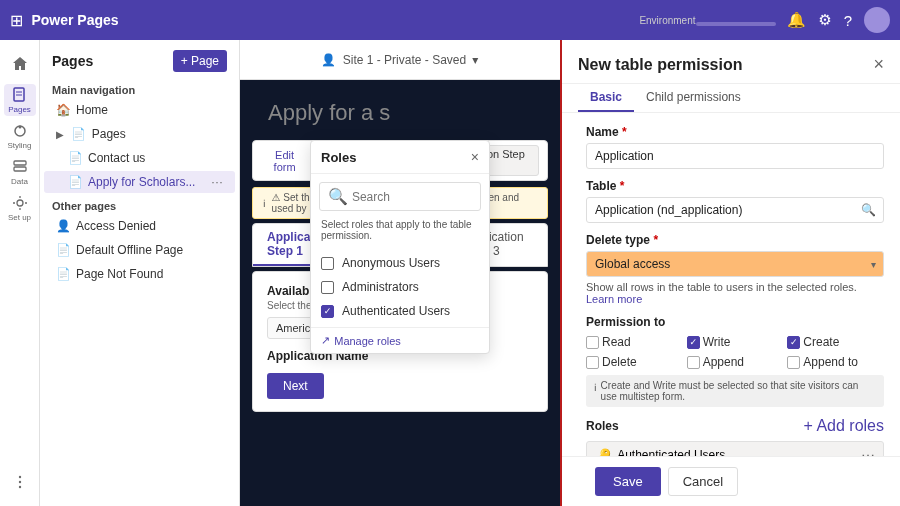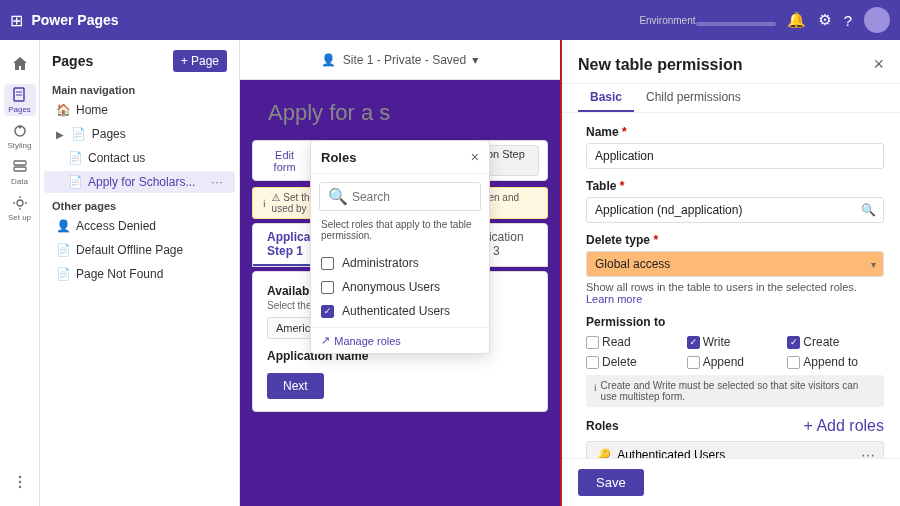--- a/index.html
+++ b/index.html
@@ -87,21 +87,21 @@
       overflow: hidden;
     }
     .content-topbar {
       height: 40px;
       background: #fff;
       border-bottom: 1px solid #e0e0e0;
       display: flex; align-items: center; justify-content: center;
       gap: 6px; font-size: 12px; color: #555;
     }
     .content-page-bg {
-      background: #4c1d95;
+      background: #0f172a;
       padding: 12px;
       height: calc(100% - 40px);
       overflow: hidden;
     }
     .page-header-text { font-size: 22px; color: #888; font-weight: 300; padding: 8px 16px; }
     .edit-toolbar {
       display: flex; align-items: center; gap: 4px;
       background: white; border: 1px solid #ddd; border-radius: 4px;
       padding: 4px 8px; width: fit-content; margin: 6px 0;
     }
@@ -266,21 +266,21 @@
     .role-tag {
       display: flex; align-items: center; justify-content: space-between;
       background: #f3f2f1; border: 1px solid #e0e0e0; border-radius: 3px;
       padding: 5px 8px; font-size: 12px;
     }
     .role-tag-left { display: flex; align-items: center; gap: 6px; }
     .role-tag-icon { font-size: 13px; color: #4b3faa; }
     .role-tag-dots { font-size: 14px; color: #666; cursor: pointer; }
     .panel-footer {
       display: flex; justify-content: flex-start; gap: 7px;
-      padding: 10px 16px; border-top: 1px solid #eee;
+      padding: 10px 33px; border-top: 1px solid #eee;
     }
     .btn-save {
       background: #4b3faa; color: white; border: none; border-radius: 3px;
       padding: 6px 18px; font-size: 13px; cursor: pointer; font-weight: 500;
     }
     .btn-cancel {
       background: white; color: #333; border: 1px solid #ddd; border-radius: 3px;
       padding: 6px 14px; font-size: 13px; cursor: pointer;
     }
   </style>
@@ -442,25 +442,25 @@
         <button class="roles-close">×</button>
       </div>
       <div class="roles-search">
         <span>🔍</span>
         <input type="text" placeholder="Search" style="">
       </div>
       <div class="roles-desc">Select roles that apply to the table permission.</div>
       <div class="roles-list">
         <div class="roles-item">
           <div class="roles-checkbox"></div>
-          <span>Administrators</span>
+          <span>Anonymous Users</span>
         </div>
         <div class="roles-item">
           <div class="roles-checkbox"></div>
-          <span>Anonymous Users</span>
+          <span>Administrators</span>
         </div>
         <div class="roles-item">
           <div class="roles-checkbox checked">✓</div>
           <span>Authenticated Users</span>
         </div>
       </div>
       <div class="roles-manage">
         <span>↗</span>
         <span>Manage roles</span>
       </div>
@@ -558,16 +558,17 @@
             <span class="role-tag-icon">🔑</span>
             <span>Authenticated Users</span>
           </div>
           <span class="role-tag-dots">⋯</span>
         </div>
       </div>
 
     </div>
     <div class="panel-footer">
       <button class="btn-save">Save</button>
+      <button class="btn-cancel">Cancel</button>
     </div>
   </div>
 
 </div>
 
 </body></html>

